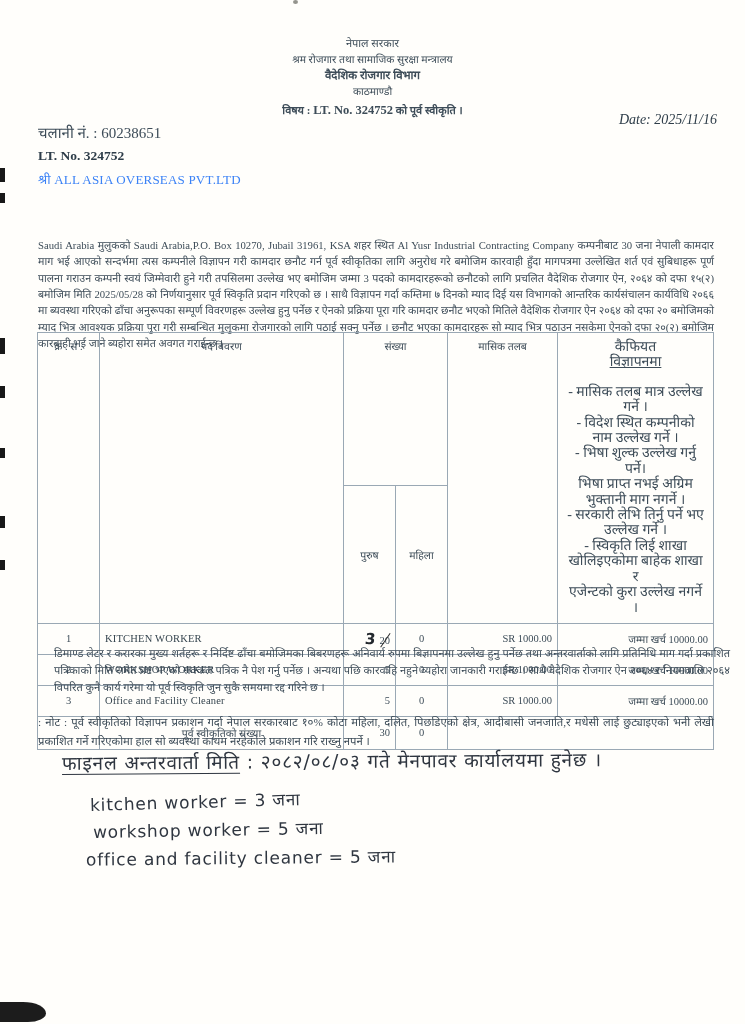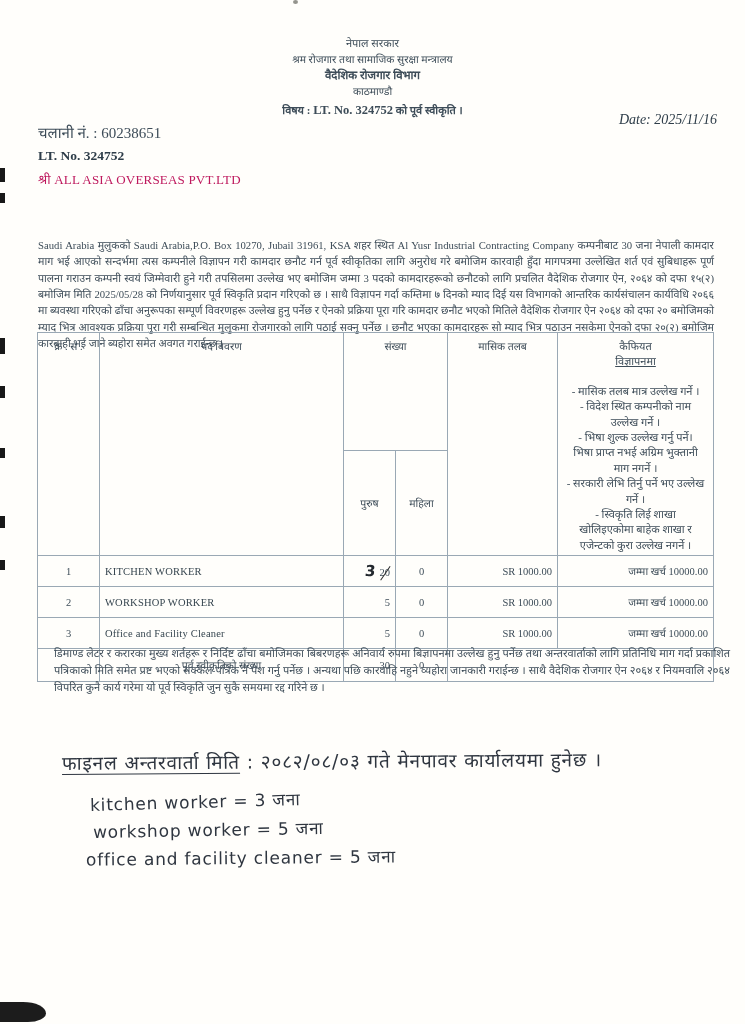--- a/index.html
+++ b/index.html
@@ -21,32 +21,32 @@
   .hdr .l1{font-size:11px;}
   .hdr .l2{font-size:10.5px;}
   .hdr .l3{font-size:11.5px;font-weight:bold;}
   .hdr .l4{font-size:10.5px;}
   .hdr .subj{font-size:11px;font-weight:bold;margin-top:2px;}
   .hdr .subj .lt{font-size:12.5px;}
   .date{position:absolute;top:112px;right:28px;font-size:14px;color:#2e3d49;font-style:italic;}
   .ref{position:absolute;left:38px;top:126px;line-height:1;}
   .ref .chalani{font-size:15px;margin-bottom:8px;}
   .ref .ltno{font-size:13.5px;font-weight:bold;margin-bottom:10px;color:#2e3d49;}
-  .ref .addr{font-size:13px;letter-spacing:.2px;color:#be185d;}
+  .ref .addr{font-size:13px;letter-spacing:.2px;color:#3b82f6;}
   
   .para{position:absolute;left:38px;width:676px;text-align:justify;}
   .p1{top:226px;font-size:10.7px;line-height:16.4px;}
   .p2{top:634px;font-size:11px;line-height:16.8px;margin-left:16px;}
   .note{top:702px;font-size:11.3px;line-height:19px;}
   
   table.pos{position:absolute;left:37px;top:332px;width:676px;border-collapse:collapse;table-layout:fixed;}
   table.pos th,table.pos td{border:1px solid var(--border,#9aa8b4);font-weight:normal;font-size:10.5px;padding:2px 5px;}
   table.pos tr.h1 th{height:88px;vertical-align:top;padding-top:6px;text-align:center;}
   table.pos tr.h2 th{height:82px;vertical-align:middle;text-align:center;}
-  table.pos th.remarks{text-align:left;vertical-align:top;font-size:11px;line-height:15.4px;padding:2px 8px;}
+  table.pos th.remarks{text-align:left;vertical-align:top;font-size:14px;line-height:15.4px;padding:8px 8px;}
   table.pos th.remarks .u{text-decoration:underline;}
   table.pos th.remarks .gap{height:14px;}
   table.pos tr.r td{height:26px;}
   td.sn{text-align:center;}
   td.pos{padding-left:12px;font-size:11px;letter-spacing:.2px;color:#36454f;}
   td.male{text-align:right;padding-right:13px;}
   td.female{text-align:center;}
   td.sal{text-align:right;padding-right:16px;font-size:10.8px;}
   td.rem{text-align:right;padding-right:8px;font-size:10.3px;}
   tr.total td{height:28px;}
@@ -158,19 +158,20 @@
       <td class="tlabel">पूर्व स्वीकृतिको संख्या</td>
       <td class="male">30</td>
       <td class="female">0</td>
       <td colspan="2"></td>
     </tr>
     </tbody>
   </table>
 
   <p class="para p2">डिमाण्ड लेटर र करारका मुख्य शर्तहरू र निर्दिष्ट ढाँचा बमोजिमका बिबरणहरू अनिवार्य रुपमा बिज्ञापनमा उल्लेख हुनु पर्नेछ तथा अन्तरवार्ताको लागि प्रतिनिधि माग गर्दा प्रकाशित पत्रिकाको मिति समेत प्रष्ट भएको सक्कल पत्रिक नै पेश गर्नु पर्नेछ । अन्यथा पछि कारवाहि नहुने व्यहोरा जानकारी गराईन्छ । साथै वैदेशिक रोजगार ऐन २०६४ र नियमवालि २०६४ विपरित कुनै कार्य गरेमा यो पूर्व स्विकृति जुन सुकै समयमा रद्द गरिने छ ।</p>
 
+  <p class="para note">: नोट : पूर्व स्वीकृतिको विज्ञापन प्रकाशन गर्दा नेपाल सरकारबाट १०% कोटा महिला, दलित, पिछडिएको क्षेत्र, आदीबासी जनजाति,र मधेसी लाई छुट्याइएको भनी लेखी प्रकाशित गर्ने गरिएकोमा हाल सो ब्यवस्था कायम नरहेकोले प्रकाशन गरि राख्नु नपर्ने ।</p>
 
   <div class="hw hw1"><span class="ul">फाइनल अन्तरवार्ता मिति</span><span> : २०८२/०८/०३ गते मेनपावर कार्यालयमा हुनेछ ।</span></div>
   <div class="hw hw2">kitchen worker = 3 जना</div>
   <div class="hw hw3">workshop worker = 5 जना</div>
   <div class="hw hw4">office and facility cleaner = 5 जना</div>
 
 </div>
 
 </body></html>

